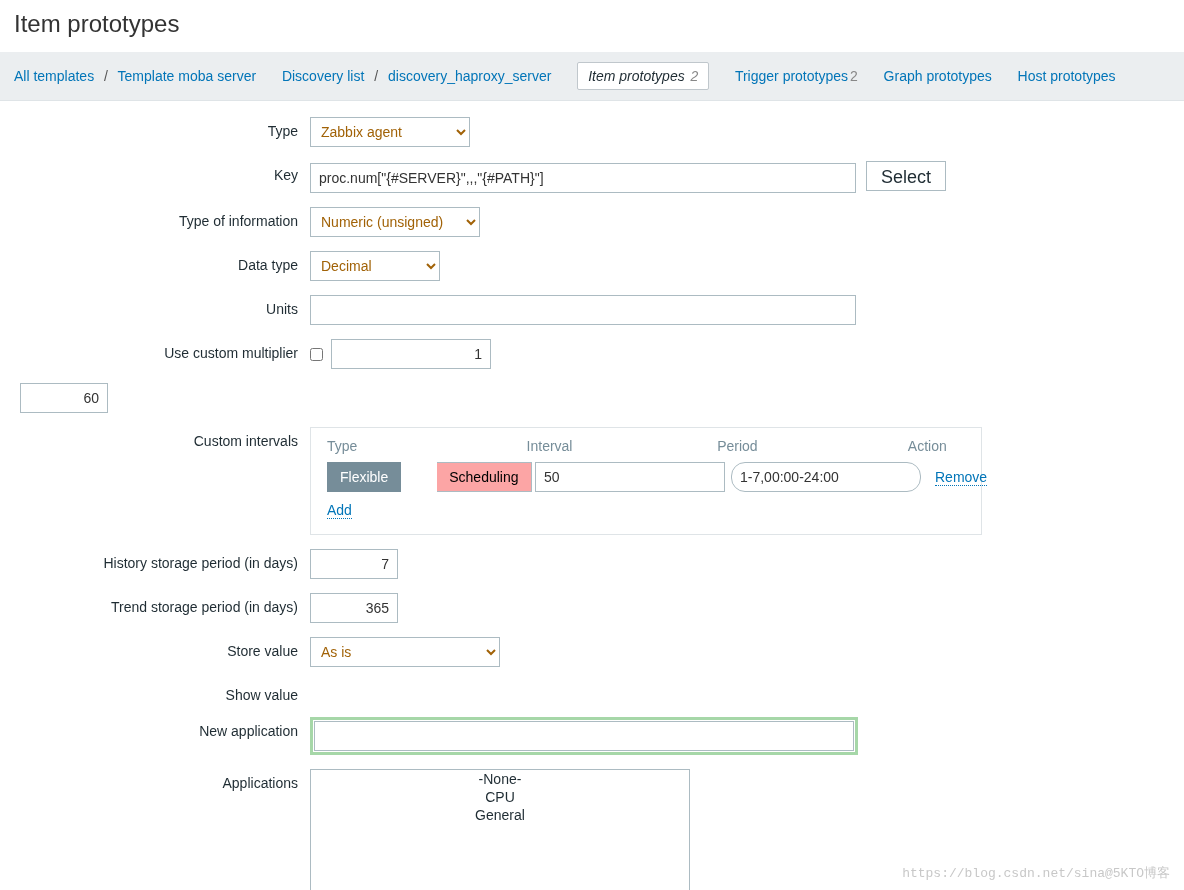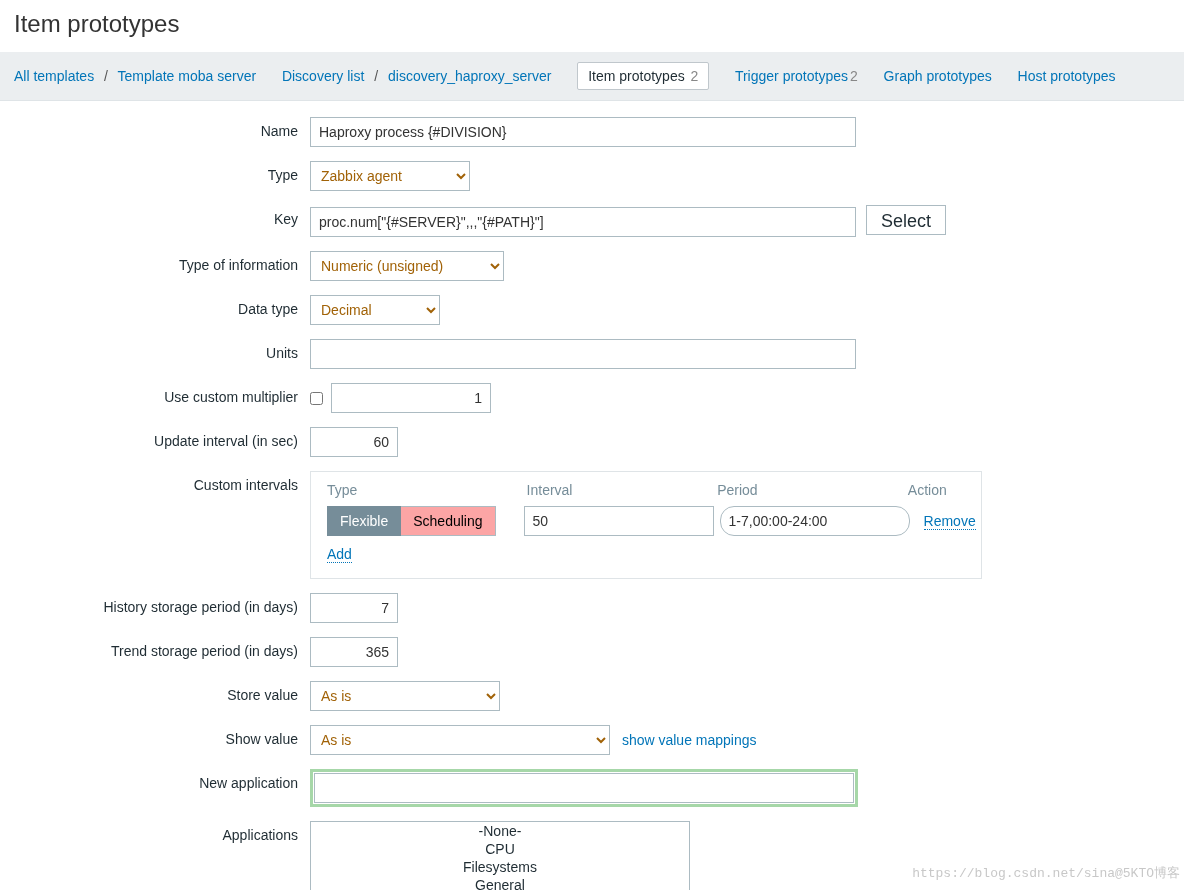--- a/index.html
+++ b/index.html
@@ -33,20 +33,21 @@
       margin: 0 6px;
     }
     .nav-spacer { display: inline-block; width: 18px; }
     .tab-active {
       background: #ffffff;
       border: 1px solid #c0c7cc;
       border-radius: 2px;
       padding: 5px 10px;
       color: #1f2c33;
       display: inline-block;
+      font-style: italic;
     }
     .count-badge { color: #888; margin-left:2px;}
     .form-area {
       padding: 16px 20px 0;
       background: #ffffff;
     }
     .form-row {
       display: flex;
       align-items: flex-start;
       margin-bottom: 14px;
@@ -143,21 +144,21 @@
       width: 380px;
       height: 128px;
       overflow-y: scroll;
       font-size: 14px;
       background: #fff;
     }
     .listbox .opt { padding: 1px 6px; cursor: default; text-align: center; }
     .watermark {
       position: fixed;
       bottom: 8px;
-      right: 4px;
+      right: 14px;
       color: #c8c8c8;
       font-size: 13px;
       font-family: "SimSun","Courier New",monospace;
       pointer-events: none;
     }
   </style>
 </head>
 <body>
 
 <div class="page-header">
@@ -182,26 +183,20 @@
     <span>Trigger prototypes</span><span class="count-badge">2</span>
   </a>
   <span class="nav-spacer"></span>
   <a href="#">Graph prototypes</a>
   <span class="nav-spacer"></span>
   <a href="#">Host prototypes</a>
 </div>
 
 <div class="form-area">
 
-  <div class="form-row">
-    <div class="form-label">Name</div>
-    <div class="form-control-cell">
-      <input type="text" class="w-full" value="Haproxy process {#DIVISION}" style="">
-    </div>
-  </div>
 
   <div class="form-row">
     <div class="form-label">Type</div>
     <div class="form-control-cell">
       <select style="width:160px">
         <option>Zabbix agent</option>
       </select>
     </div>
   </div>
 
@@ -209,21 +204,21 @@
     <div class="form-label">Key</div>
     <div class="form-control-cell">
       <input type="text" class="w-full" value="proc.num[&quot;{#SERVER}&quot;,,,&quot;{#PATH}&quot;]" style="">
       <button class="btn" style="margin-left:6px">Select</button>
     </div>
   </div>
 
   <div class="form-row">
     <div class="form-label">Type of information</div>
     <div class="form-control-cell">
-      <select style="width:194px">
+      <select style="width:170px">
         <option>Numeric (unsigned)</option>
       </select>
     </div>
   </div>
 
   <div class="form-row">
     <div class="form-label">Data type</div>
     <div class="form-control-cell">
       <select style="width:130px">
         <option>Decimal</option>
@@ -240,38 +235,37 @@
 
   <div class="form-row">
     <div class="form-label">Use custom multiplier</div>
     <div class="form-control-cell" style="display:flex;align-items:center;gap:8px;">
       <input type="checkbox" style="">
       <input type="text" class="disabled-input" style="width: 160px; text-align: right; padding-right: 8px;" disabled="" value="1">
     </div>
   </div>
 
   <div class="form-row">
-    <div class="form-label">Update interval (in sec)</div>
     <div class="form-control-cell">
       <input type="text" class="w-num" value="60" style="">
     </div>
   </div>
 
   <div class="form-row">
     <div class="form-label">Custom intervals</div>
     <div class="form-control-cell">
       <div class="custom-intervals-box">
         <div class="ci-header">
           <div class="ci-type-col">Type</div>
           <div class="ci-interval-col">Interval</div>
           <div class="ci-period-col">Period</div>
           <div class="ci-action-col">Action</div>
         </div>
         <div class="ci-row">
-          <div class="ci-type-col" style="display:flex;">
+          <div class="ci-type-col" style="display:flex;gap:36px;">
             <button class="seg-btn active">Flexible</button>
             <button class="seg-btn" style="border-left:none;">Scheduling</button>
           </div>
           <div class="ci-interval-col">
             <input type="text" style="width: 190px; text-align: left; padding-right: 8px;" value="50">
           </div>
           <div class="ci-period-col" style="padding-left:6px;">
             <input type="text" style="width: 190px; border-radius: 14px;" value="1-7,00:00-24:00">
           </div>
           <div class="ci-action-col" style="padding-left:14px;">
@@ -303,44 +297,37 @@
     <div class="form-label">Store value</div>
     <div class="form-control-cell">
       <select style="width:190px">
         <option>As is</option>
       </select>
     </div>
   </div>
 
   <div class="form-row">
     <div class="form-label">Show value</div>
-    <div class="form-control-cell">
-      <select style="width:300px">
-        <option>As is</option>
-      </select>
-      <a href="#" class="link-plain" style="margin-left:8px">show value mappings</a>
-    </div>
   </div>
 
   <div class="form-row">
     <div class="form-label">New application</div>
     <div class="form-control-cell">
       <span class="highlight-box">
         <input type="text" value="" style="">
       </span>
     </div>
   </div>
 
   <div class="form-row">
     <div class="form-label">Applications</div>
     <div class="form-control-cell">
       <div class="listbox" id="applications-listbox">
           <div class="opt">-None-</div>
           <div class="opt">CPU</div>
-          <div class="opt">Filesystems</div>
           <div class="opt">General</div>
         </div>
     </div>
   </div>
 
 </div>
 
 <div class="watermark">https://blog.csdn.net/sina@5KTO博客</div>
 
 </body></html>

